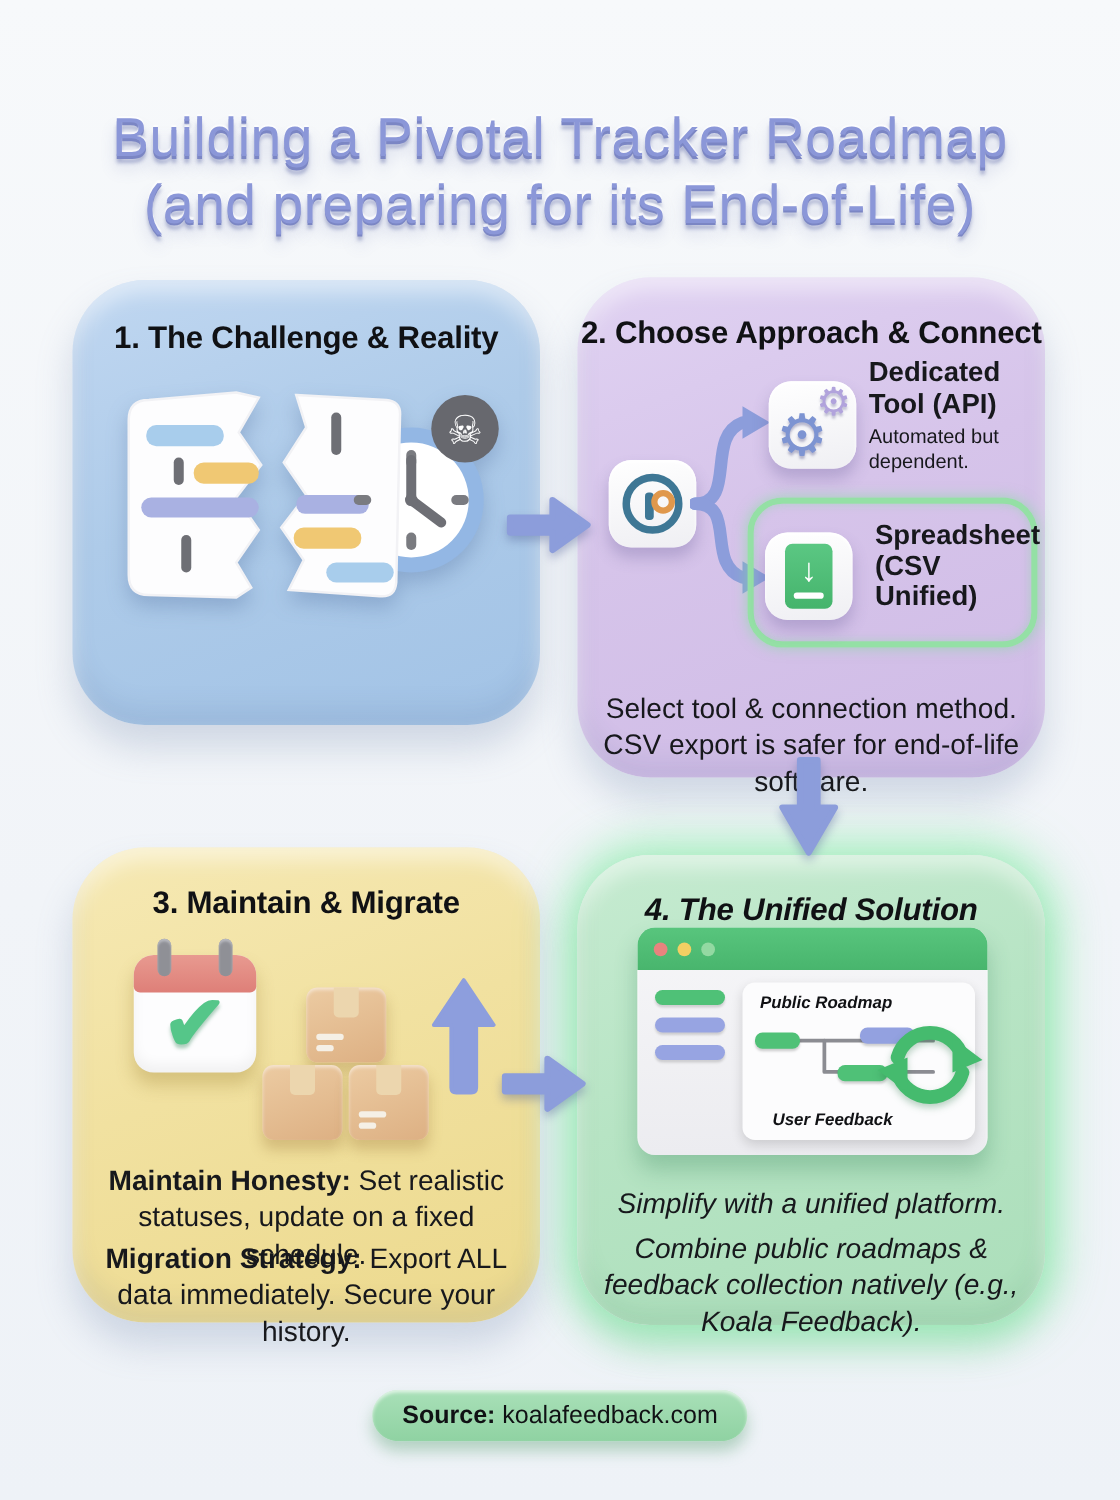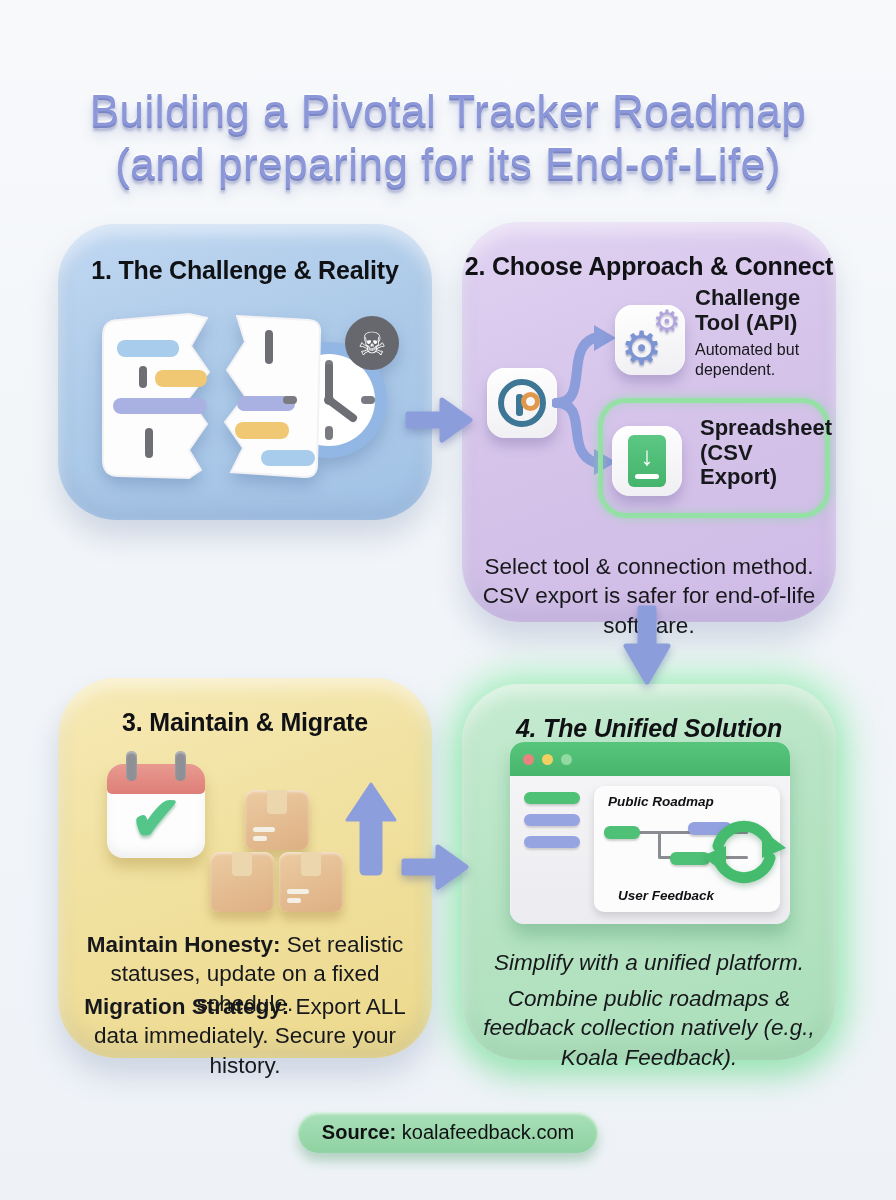--- a/index.html
+++ b/index.html
@@ -27,21 +27,21 @@
   .card{
     position:absolute;border-radius:58px;
     box-shadow:0 18px 28px rgba(128,148,182,.30),
                inset 0 10px 16px rgba(255,255,255,.50),
                inset 0 -14px 20px rgba(60,80,130,.10);
   }
   .card h2{
     margin:0;text-align:center;
     font-size:25px;font-weight:700;color:#101114;letter-spacing:-.2px;
   }
-  .card-1{left:58px;top:224px;width:374px;height:296px;
+  .card-1{left:58px;top:224px;width:374px;height:356px;
     background:linear-gradient(160deg,#c0d7f1 0%,#aecbe9 45%,#a2c3e6 100%);}
   .card-2{left:462px;top:222px;width:374px;height:400px;
     background:linear-gradient(160deg,#e0d2f2 0%,#d6c4ea 45%,#cfbbe6 100%);}
   .card-3{left:58px;top:678px;width:374px;height:380px;
     background:linear-gradient(160deg,#f6e9b4 0%,#f1e1a0 45%,#ecd98d 100%);}
   .card-4{left:462px;top:684px;width:374px;height:376px;
     background:linear-gradient(160deg,#c6ebd1 0%,#b7e4c4 45%,#abdeba 100%);
     box-shadow:0 0 36px 10px rgba(116,236,154,.62),
                0 16px 26px rgba(110,190,140,.30),
                inset 0 10px 16px rgba(255,255,255,.50),
@@ -239,33 +239,33 @@
       <polygon points="42,18 64,31 42,44" fill="#8c9ddb"></polygon>
       <path d="M4,96 C38,96 12,144 42,155" fill="none" stroke="#8c9ddb" stroke-width="10" stroke-linecap="round"></path>
       <polygon points="42,142 64,155 42,168" fill="#8c9ddb"></polygon>
     </svg>
 
     <div class="tile gear-tile">
       <span class="gear-big">⚙</span>
       <span class="gear-small">⚙</span>
     </div>
     <div class="opt-text opt1-text">
-      <p class="opt-title">Challenge Tool (API)</p>
+      <p class="opt-title">Dedicated Tool (API)</p>
       <p class="opt-desc">Automated but dependent.</p>
     </div>
 
     <div class="green-outline"></div>
     <div class="tile csv-tile">
       <div class="csv-doc">
         <span class="csv-arrow">↓</span>
         <div class="csv-bar"></div>
       </div>
     </div>
     <div class="opt-text opt2-text">
-      <p class="opt-title">Spreadsheet (CSV Export)</p>
+      <p class="opt-title">Spreadsheet (CSV Unified)</p>
     </div>
 
     <p class="body-text c2-footer">Select tool &amp; connection method. CSV export is safer for end-of-life software.</p>
   </section>
 
   <section class="card card-3">
     <h2>3. Maintain &amp; Migrate</h2>
 
     <div class="illus3">
       <div class="cal">

